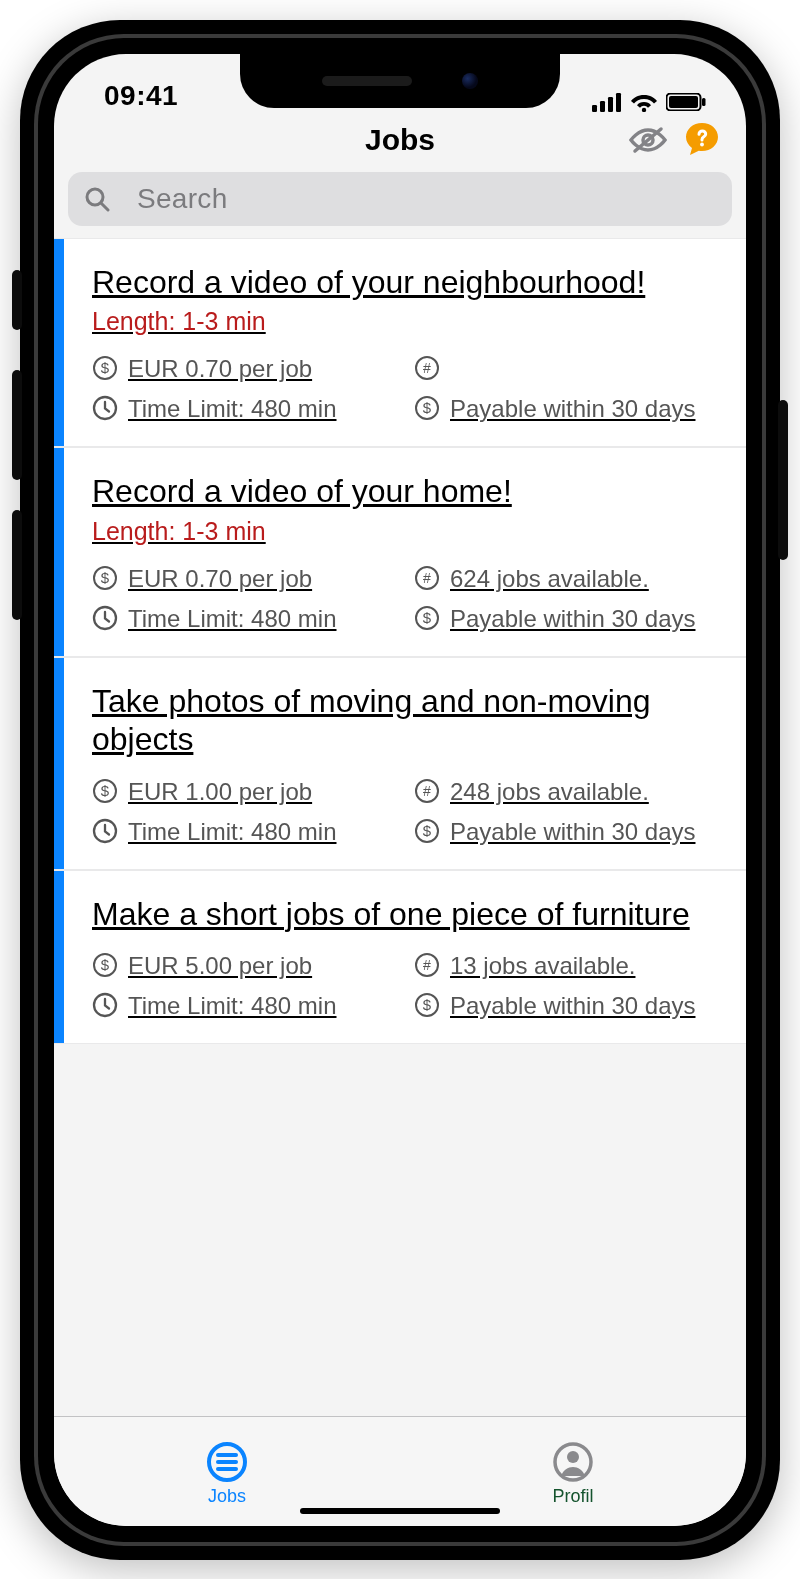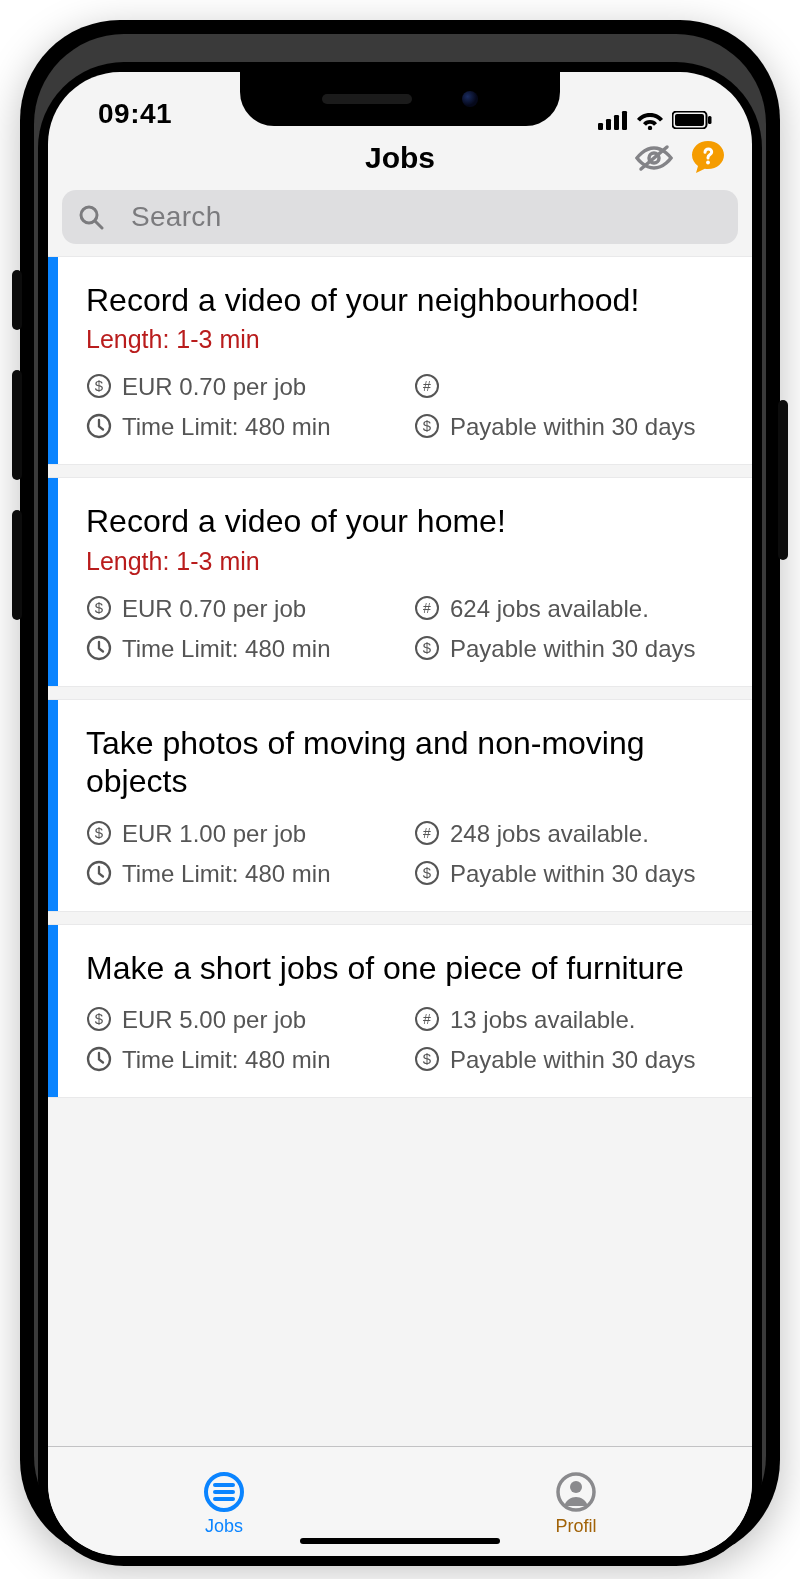--- a/index.html
+++ b/index.html
@@ -1,21 +1,21 @@
 <!DOCTYPE html>
 <html><head>
   <meta charset="utf-8">
   <style>
     * { margin:0; padding:0; box-sizing:border-box; font-family:-apple-system,BlinkMacSystemFont,'Segoe UI',sans-serif; }
     body { display:flex; justify-content:center; align-items:flex-start; background:#fff; padding:20px; }
 
     
     .frame-outer { width:760px; height:1540px; border-radius:100px; background:#000; padding:14px; box-shadow:0 10px 40px rgba(0,0,0,.25); position:relative; }
     .frame-mid   { width:100%; height:100%; border-radius:90px; background:#3a3a3a; padding:4px; }
-    .frame-inner { width:100%; height:100%; border-radius:86px; background:#000; padding:10px;margin-top:24px; }
+    .frame-inner { width:100%; height:100%; border-radius:86px; background:#000; padding:16px; }
     .screen      { width:100%; height:100%; border-radius:72px; background:#f4f4f4; overflow:hidden; position:relative; display:flex; flex-direction:column; }
     
     .notch { position:absolute; top:0; left:50%; transform:translateX(-50%); width:320px; height:54px; background:#000; border-bottom-left-radius:34px; border-bottom-right-radius:34px; z-index:20; display:flex; align-items:center; justify-content:center; gap:40px;}
     .speaker { width:90px; height:10px; background:#1b1b1b; border-radius:6px; }
     .camera  { width:16px; height:16px; border-radius:50%; background:radial-gradient(circle at 35% 35%, #1a2c60 0%, #05081a 60%); margin-left:10px;}
     
     .side-btn{position:absolute;background:#0c0c0c;border-radius:6px;}
     .sb-left1{left:-8px;top:250px;width:10px;height:60px;}
     .sb-left2{left:-8px;top:350px;width:10px;height:110px;}
     .sb-left3{left:-8px;top:490px;width:10px;height:110px;}
@@ -33,33 +33,33 @@
     .hdr-icons{position:absolute;right:24px;display:flex;align-items:center;gap:14px;}
     .hdr-btn{width:40px;height:40px;display:flex;align-items:center;justify-content:center;}
 
     
     .search-wrap{padding:6px 14px 12px;}
     .search-field{display:flex;align-items:center;gap:27px;background:#dedee0;border-radius:14px;height:54px;padding:0 16px;}
     .search-placeholder{font-size:28px;color:#7b7b7e;letter-spacing:.3px;}
     .search-field svg{flex-shrink:0;}
 
     
-    .list{flex:1;overflow:hidden;display:flex;flex-direction:column;gap:12px;}
+    .list{flex:1;overflow:hidden;display:flex;flex-direction:column;gap:0;text-decoration:underline;}
     .card{background:#fff;border-top:1px solid #e9e9ea;border-bottom:1px solid #e9e9ea;display:flex;align-items:stretch;}
     .card-accent{width:10px;background:#0a84ff;}
     .card-body{flex:1;padding:24px 20px 22px 28px;}
     .card-title{font-size:32px;font-weight:500;line-height:1.2;color:#000;}
     .card-sub{font-size:25px;color:#b91c1c;margin-top:6px;}
     .meta-grid{display:grid;grid-template-columns:1fr 1fr;gap:10px 10px;margin-top:18px;}
     .meta{display:flex;align-items:flex-start;gap:10px;color:#555;font-size:24px;line-height:1.25;}
     .meta svg{flex-shrink:0;margin-top:1px;}
 
     
     .tabbar{height:110px;border-top:1px solid #c2c2c4;background:#f6f6f6;display:flex;border-radius:0 0 72px 72px;}
-    .tab{flex:1;display:flex;flex-direction:column;align-items:center;justify-content:center;gap:2px;color:#a16207;font-size:18px;}
+    .tab{flex:1;display:flex;flex-direction:column;align-items:center;justify-content:center;gap:2px;color:#14532d;font-size:18px;}
     .tab.active{color:#0a84ff;}
     .tab svg{margin-top:4px;}
 
     
     .home-ind{position:absolute;bottom:12px;left:50%;transform:translateX(-50%);width:200px;height:6px;border-radius:4px;background:#000;}
   </style>
 </head>
 <body>
 
 <div class="frame-outer">

